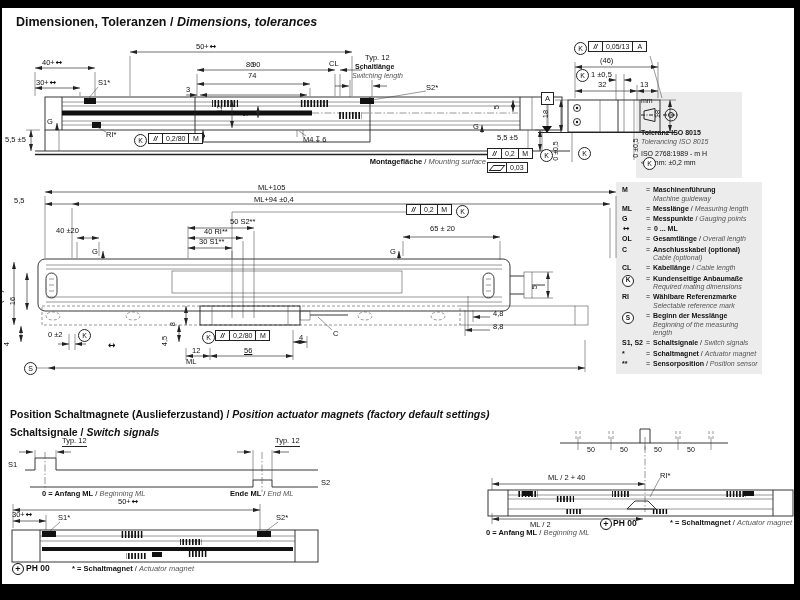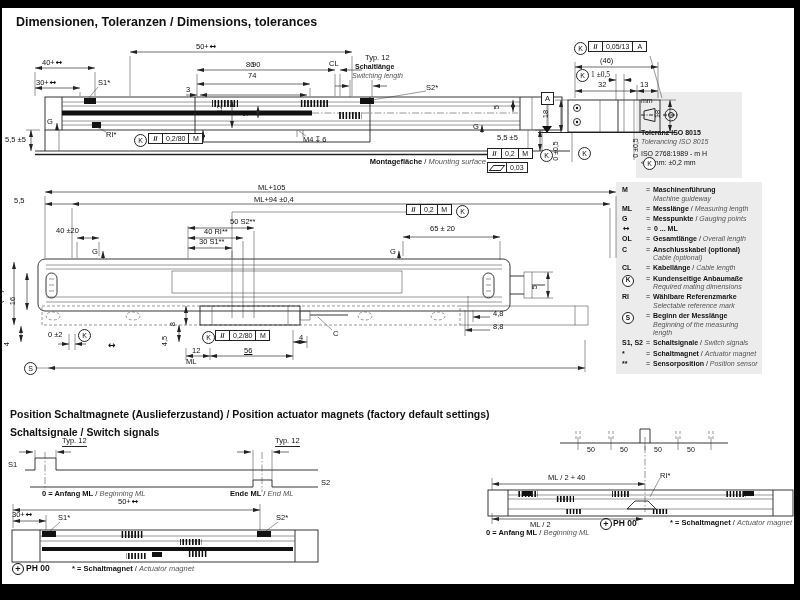--- a/index.html
+++ b/index.html
@@ -1,20 +1,20 @@
 <!DOCTYPE html>
 <html><head>
 <meta charset="utf-8">
 <style>
   html,body{margin:0;padding:0;background:#000;width:800px;height:600px;overflow:hidden;
     font-family:"Liberation Sans",sans-serif;-webkit-font-smoothing:antialiased;}
   #canvas{position:absolute;left:0;top:0;width:800px;height:600px;background:#fff;color:#111;}
   .bar{position:absolute;background:#000;}
   .lb{position:absolute;font-size:7.5px;line-height:1.1;white-space:nowrap;color:#111;z-index:3;}
-  .b{font-weight:bold;}.i{}.gi{font-style:italic;color:#555;}
+  .b{font-weight:bold;}.i{font-style:italic;}.gi{font-style:italic;color:#555;}
   .h1{font-size:12.5px;font-weight:bold;}
   .h2{font-size:10.5px;font-weight:bold;margin-top:20px;}
   .rot{transform:rotate(-90deg);transform-origin:0 100%;}
   .fcf{position:absolute;display:inline-flex;align-items:stretch;background:#fff;font-size:7px;z-index:3;}
   .fcf .c{border:1px solid #222;margin-left:-1px;padding:1px 3px;display:flex;align-items:center;justify-content:center;min-width:7px;background:#fff;}
   .circ{position:absolute;width:11px;height:11px;border:1px solid #222;border-radius:50%;
     display:flex;align-items:center;justify-content:center;font-size:7px;background:#fff;z-index:3;}
   .circ-in{width:10px;height:10px;border:1px solid #222;border-radius:50%;display:inline-flex;
     align-items:center;justify-content:center;font-size:6.5px;background:#fff;flex:none;}
   .flatico{width:10px;height:4px;border:1px solid #222;transform:skewX(-40deg);display:inline-block;}
@@ -461,21 +461,21 @@
   </div>
 
   <span class="circ" style="left:574px;top:42px;">K</span>
   <div class="fcf" style="left:589px;top:41px;">
     <span class="c i b">//</span>
       <span class="c">0,05/13</span>
       <span class="c">A</span>
   </div>
   <span class="lb" style="left:600px;top:57px;">(46)</span>
   <span class="circ" style="left:576px;top:69px;">K</span>
-  <span class="lb" style="left:591px;top:71px;font-family:Liberation Serif, serif;">1 ±0,5</span>
+  <span class="lb" style="left:591px;top:71px;">1 ±0,5</span>
   <span class="lb" style="left:598px;top:81px;">32</span>
   <span class="lb" style="left:640px;top:81px;">13</span>
   <div class="datumbox" style="left:541px;top:92px;">A</div>
   <span class="lb rot" style="left:550px;top:110px;">18</span>
   <span class="lb rot" style="left:662px;top:110px;">18</span>
   <span class="lb rot" style="left:560px;top:153px;font-size:7px;">0 ±0,5</span>
   <span class="circ" style="left:578px;top:147px;">K</span>
   <span class="lb rot" style="left:640px;top:150px;font-size:7px;">0 ±0,5</span>
   <span class="circ" style="left:643px;top:157px;">K</span>
 

